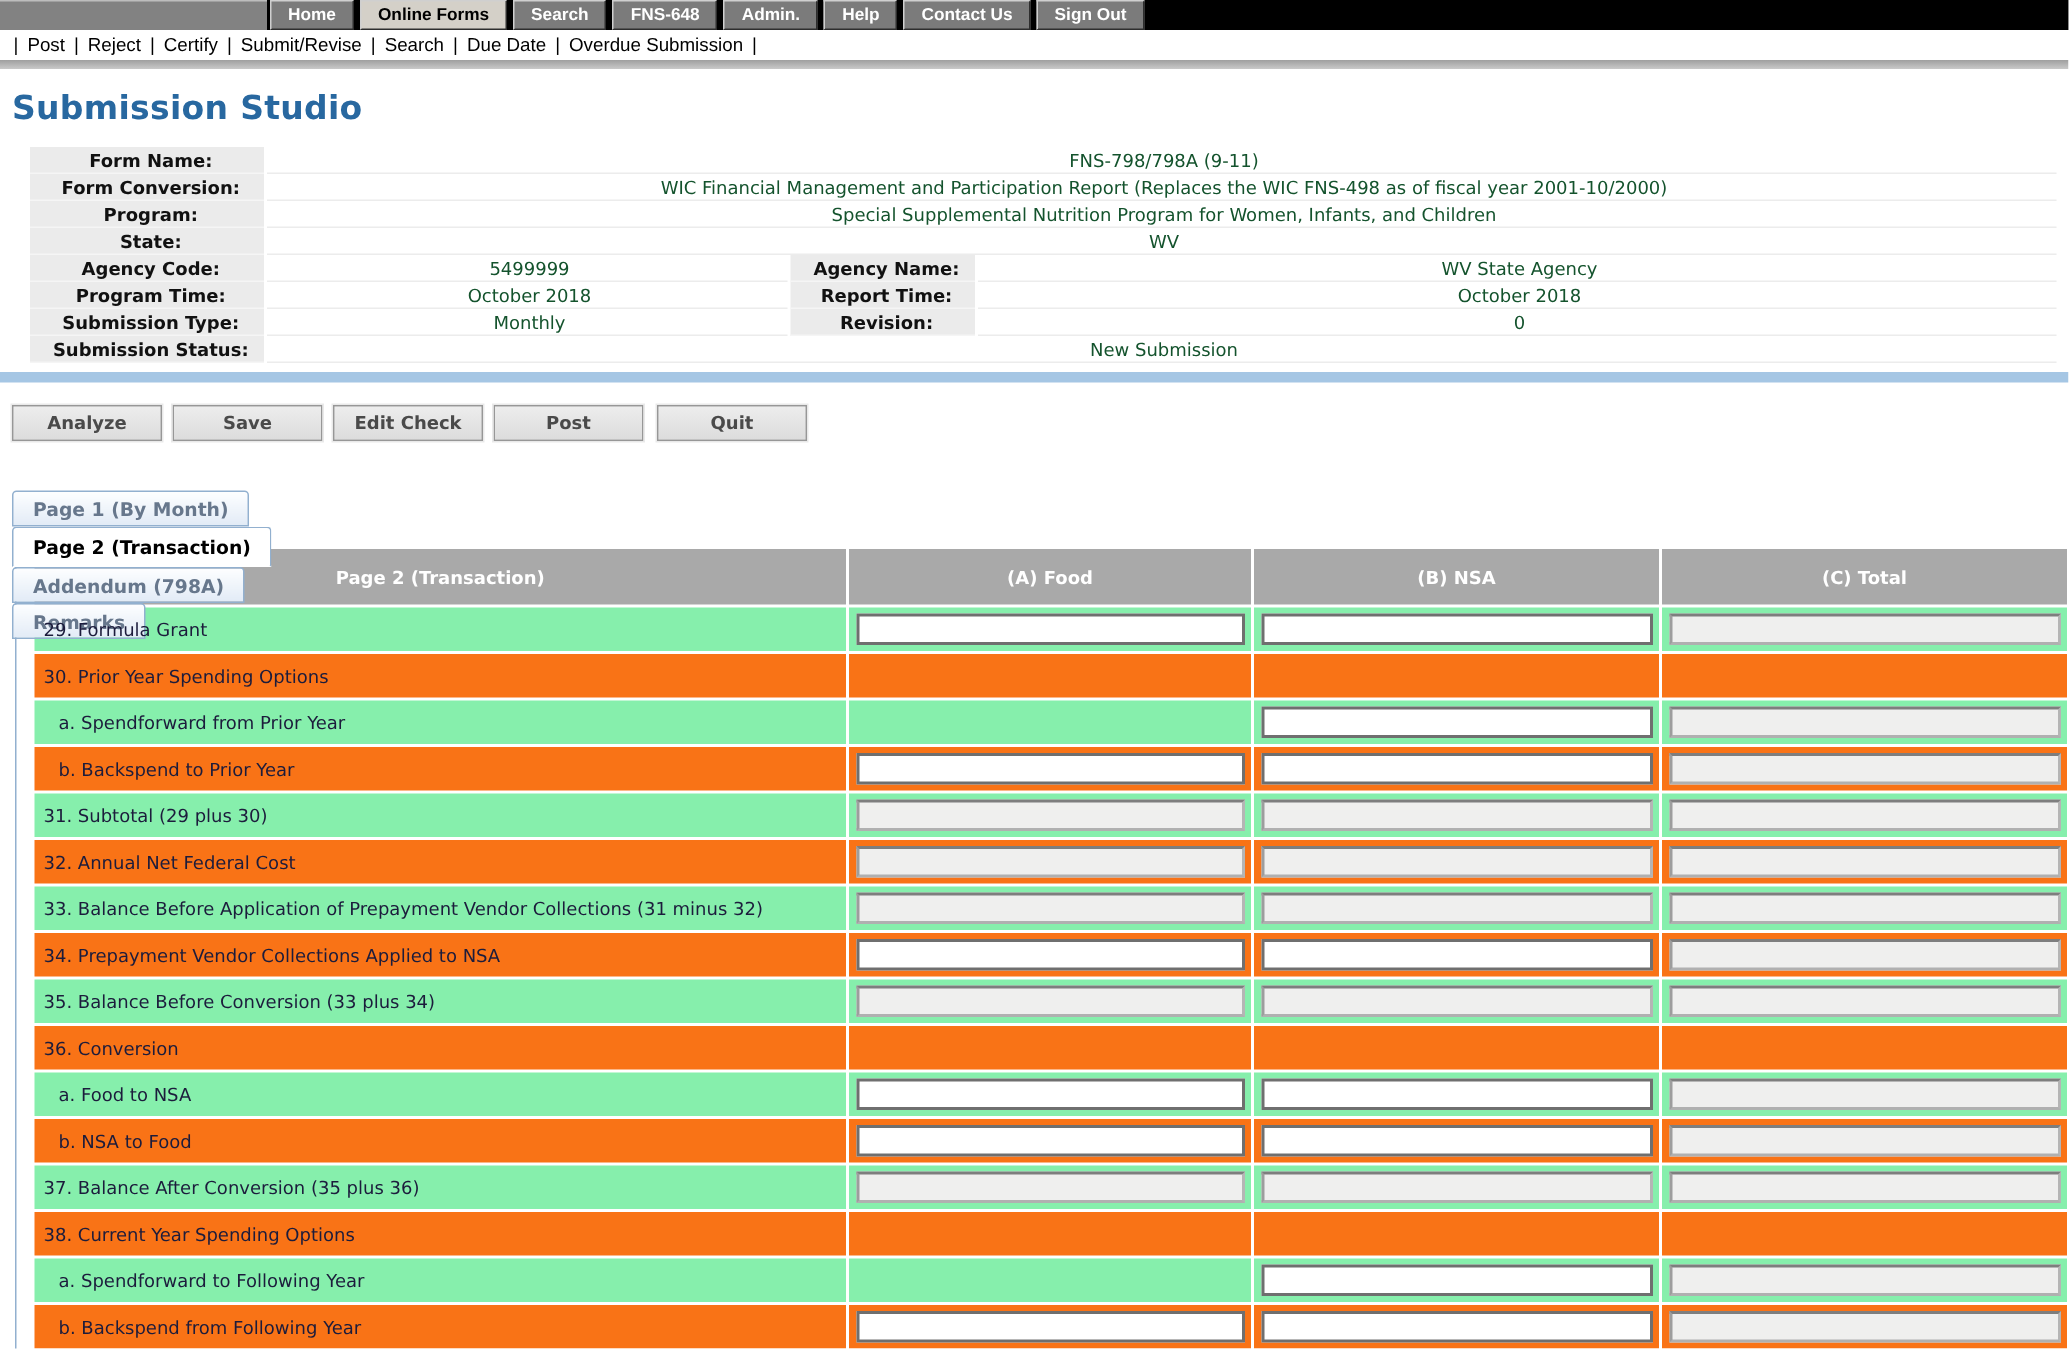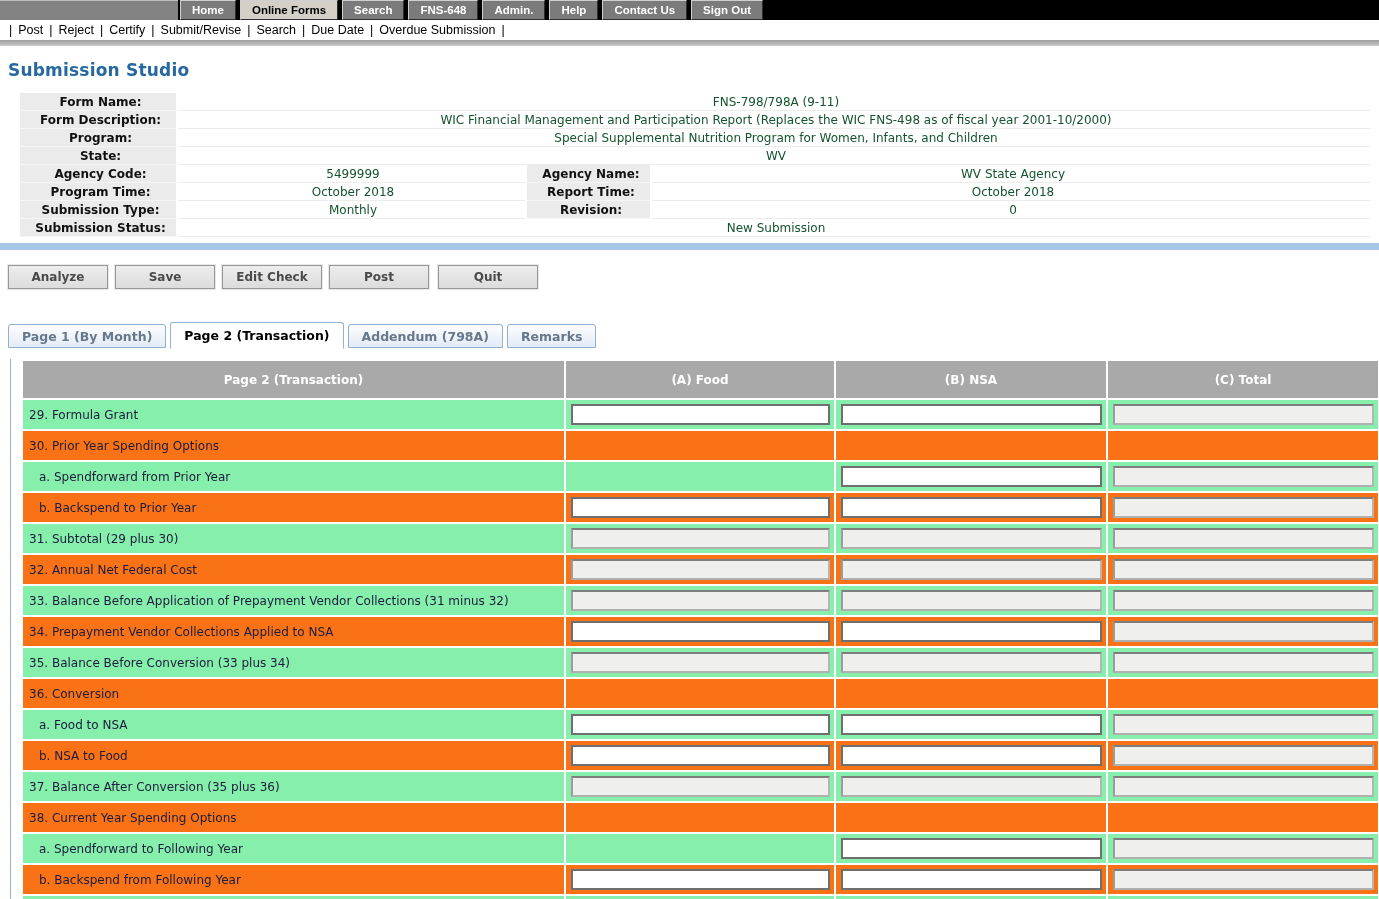--- a/index.html
+++ b/index.html
@@ -29,21 +29,21 @@
     height:20px; display:flex; align-items:center; padding-left:3px;
     font-family:"Liberation Sans", sans-serif; font-size:12.5px; color:#000;
   }
   .actionnav .sep { margin:0 6px; color:#000; }
   .actionnav .alink { cursor:pointer; color:#000; text-decoration:none; white-space:nowrap; }
 
   .graybar { height:6px; background:linear-gradient(180deg,#9f9f9f,#c9c9c9); }
 
   
   .pagetitle {
-    margin:14px 0 0 8px; font-size:17px; font-weight:bold; color:#2868a0;
+    margin:14px 0 0 8px; font-size:22px; font-weight:bold; color:#2868a0;
     letter-spacing:0.2px;
   }
 
   
   table.info {
     margin:13px 0 0 18px; border-collapse:separate; border-spacing:2px 0;
     width:1355px; table-layout:fixed; font-size:12px;
   }
   .info td { height:18px; border-bottom:1px solid #ececec; vertical-align:middle;
     white-space:nowrap; overflow:hidden;text-align:center; }
@@ -58,21 +58,21 @@
   .toolbtn {
     width:100px; height:24px; margin-right:7px;
     background:linear-gradient(180deg,#ededed,#dcdcdc);
     border:1px solid #979797; outline:1px solid #e9e9e9;
     font-family:"DejaVu Sans", sans-serif; font-size:12px; font-weight:bold;
     color:#4a4a4a; cursor:pointer;
   }
   .toolbar .toolbtn:nth-child(5) { margin-left:2px; }
 
   
-  .tabbar { margin:33px 0 0 8px; display:flex; align-items:center; height:27px; }
+  .tabbar { margin:33px 0 0 8px; display:flex; align-items:flex-start; height:27px;flex-direction:column; }
   .tab {
     margin-right:4px; padding:0 13px; height:24px; line-height:23px;
     font-size:12.5px; font-weight:bold; color:#67778c; cursor:pointer;
     background:linear-gradient(180deg,#fdfeff,#e2ebf6);
     border:1px solid #92b0cf; border-radius:3px 3px 0 0; white-space:nowrap;
   }
   .tab.active {
     height:27px; line-height:26px; background:#fff; color:#000;
     border-bottom:1px solid #fff; position:relative; z-index:2;
   }
@@ -148,21 +148,21 @@
       <col style="width:347px">
       <col style="width:123px">
       <col>
     </colgroup>
   <tbody>
       <tr>
         <td class="ilabel">Form Name:</td>
         <td class="ival" colspan="3">FNS-798/798A (9-11)</td>
       </tr>
       <tr>
-        <td class="ilabel">Form Description:</td>
+        <td class="ilabel">Form Conversion:</td>
         <td class="ival" colspan="3">WIC Financial Management and Participation Report (Replaces the WIC FNS-498 as of fiscal year 2001-10/2000)</td>
       </tr>
       <tr>
         <td class="ilabel">Program:</td>
         <td class="ival" colspan="3">Special Supplemental Nutrition Program for Women, Infants, and Children</td>
       </tr>
       <tr>
         <td class="ilabel">State:</td>
         <td class="ival" colspan="3">WV</td>
       </tr>

